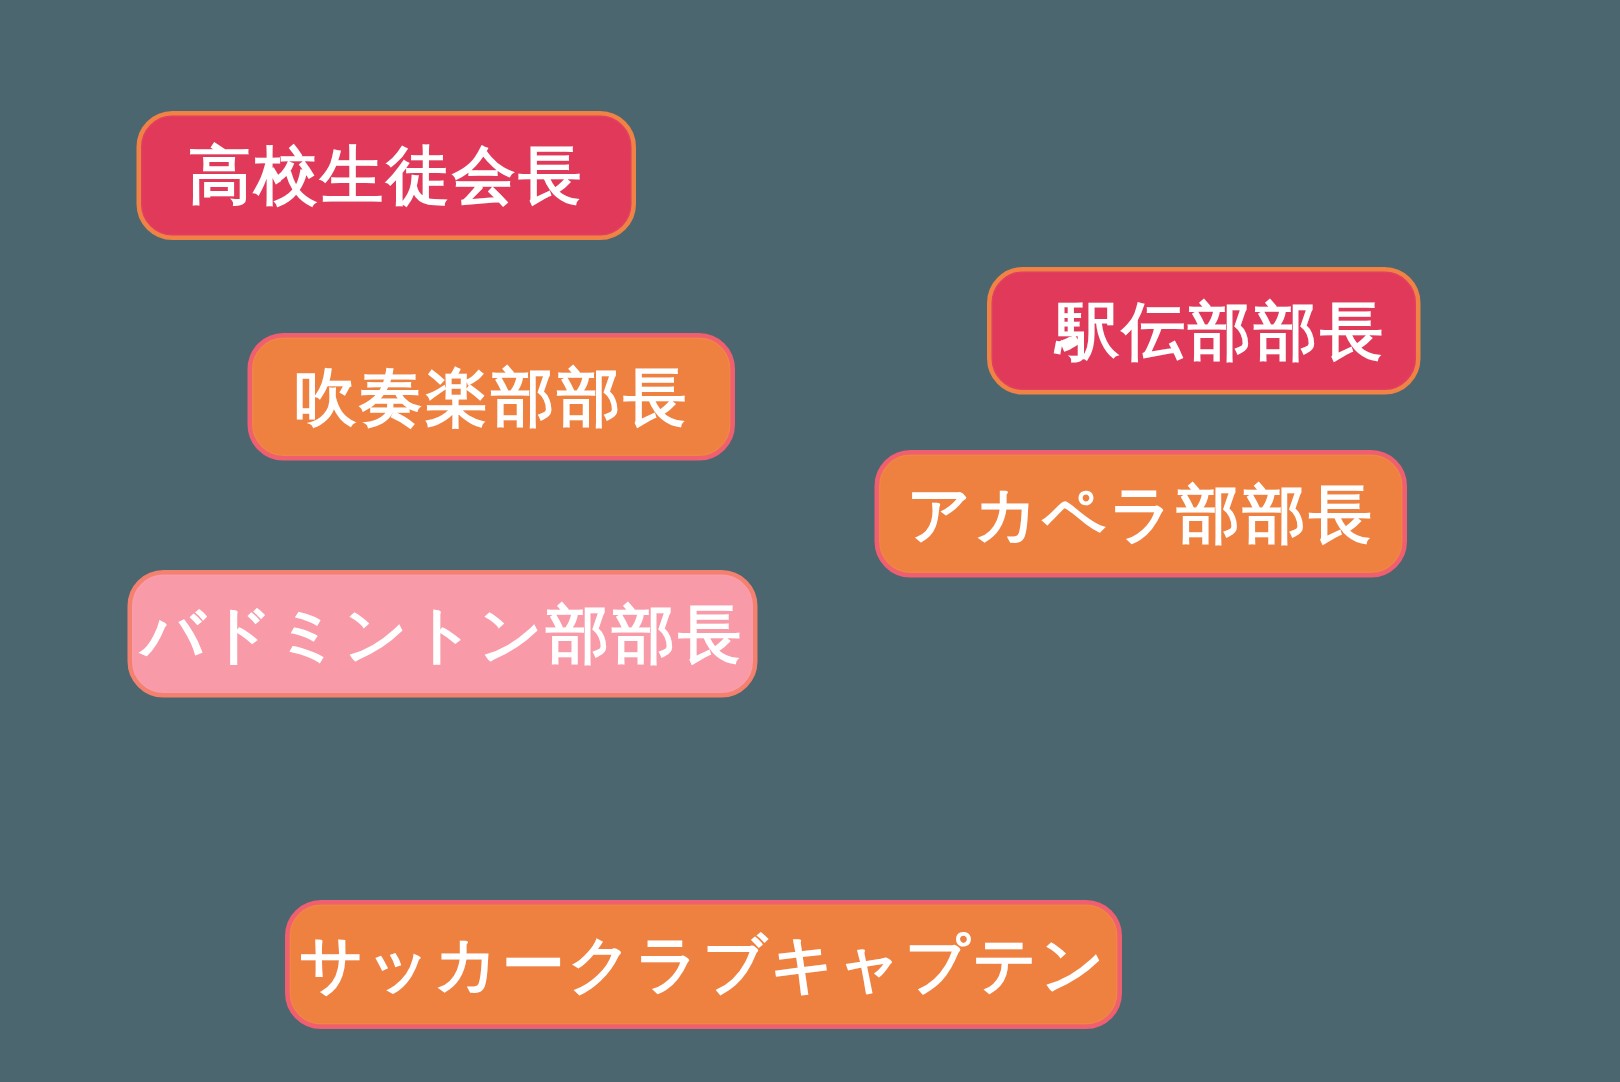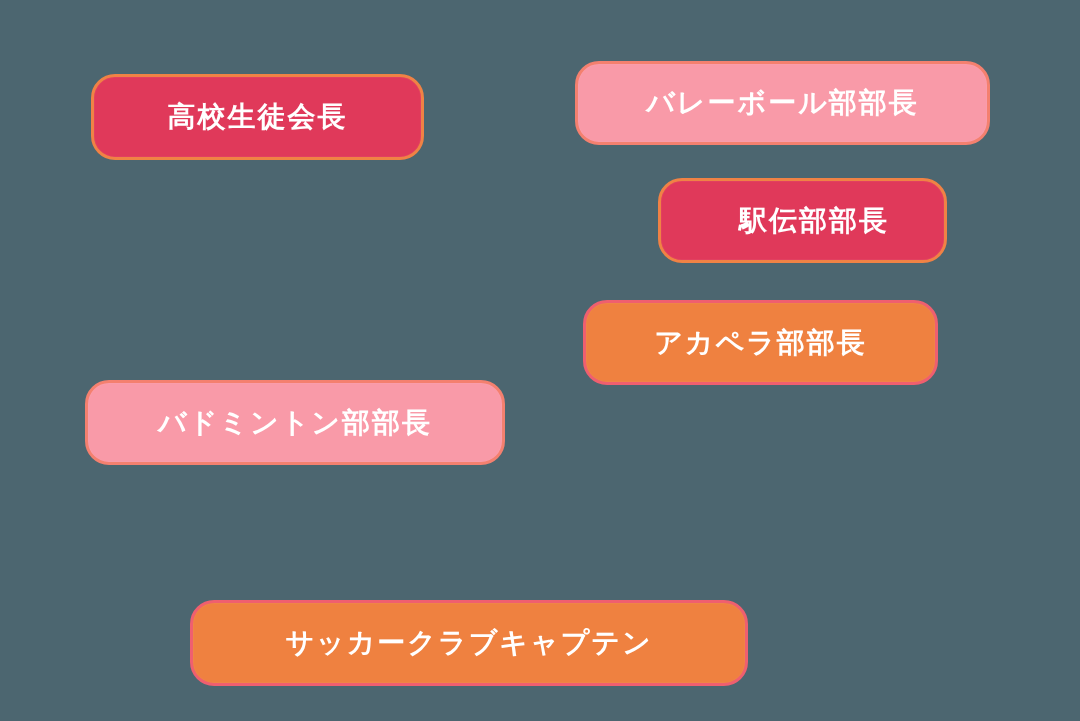--- a/index.html
+++ b/index.html
@@ -22,21 +22,21 @@
     position: absolute;
     box-sizing: border-box;
     display: flex;
     align-items: center;
     justify-content: center;
     border-radius: 24px;
     border-style: solid;
     border-width: 3px;
     color: var(--color-text, #FFFFFF);
     font-weight: 700;
-    font-size: 28px;
+    font-size: 42px;
     letter-spacing: 2px;
     line-height: 1;
     white-space: nowrap;
     cursor: pointer;
     text-align: center;
     
     box-shadow: 0 0 0 1px rgba(255,255,255,0.04) inset;
   }
   .chip[data-variant="red"] {
     background: var(--color-red, #E0395A);
@@ -60,24 +60,24 @@
   .pos-7 { left: 547px; top: 462px; width: 416px; height: 83px; }
   .pos-8 { left: 190px; top: 600px; width: 558px; height: 86px; }
 </style>
 </head>
 <body style="--color-background: #4C6670; --color-text: #FFFFFF; --color-red: #E0395A; --color-red-border: #F08245; --color-pink: #F99AA8; --color-pink-border: #F4806F; --color-orange: #EF8140; --color-orange-border: #EF5F6F;">
 
 <div class="board">
 
   <div class="chip pos-1" data-variant="red">高校生徒会長</div>
 
-  <div class="chip pos-2" data-variant="pink">バレーボール部部長</div>
 
   <div class="chip pos-3" data-variant="red">駅伝部部長</div>
 
+  <div class="chip pos-4" data-variant="orange">吹奏楽部部長</div>
 
   <div class="chip pos-5" data-variant="orange">アカペラ部部長</div>
 
   <div class="chip pos-6" data-variant="pink">バドミントン部部長</div>
 
 
   <div class="chip pos-8" data-variant="orange">サッカークラブキャプテン</div>
 
 </div>
 

